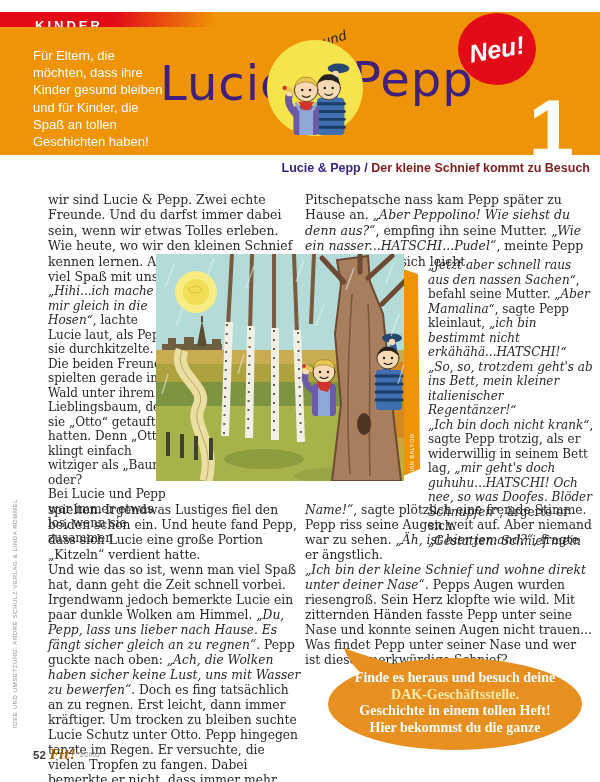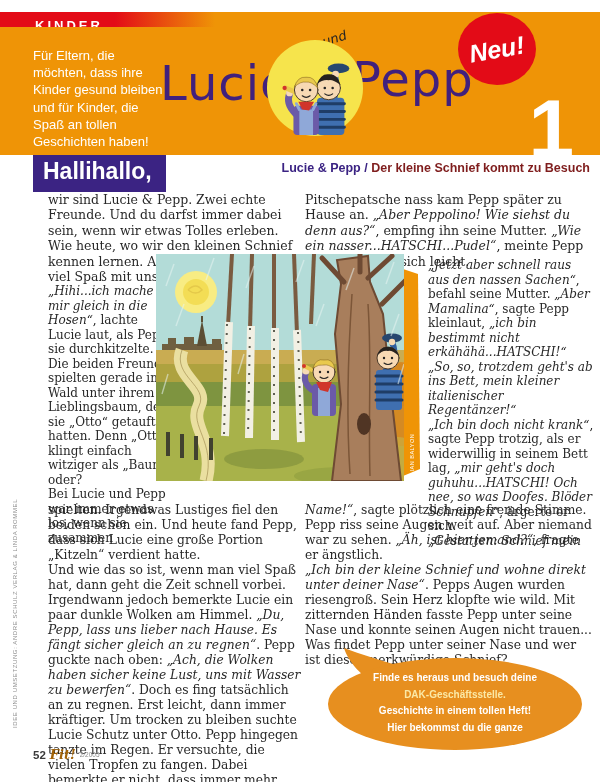--- a/index.html
+++ b/index.html
@@ -49,21 +49,21 @@
   
   .illu{position:absolute;left:154px;top:254px;width:266px;height:230px;}
   .credit-illu{position:absolute;left:409px;top:478px;transform:rotate(-90deg);
                transform-origin:0 0;color:#fff;font-size:5.5px;letter-spacing:.5px;white-space:nowrap;}
   .credit-left{position:absolute;left:12px;top:728px;transform:rotate(-90deg);transform-origin:0 0;
                color:#8d8d8d;font-size:6px;letter-spacing:.6px;white-space:nowrap;}
 
   
   .bubble{position:absolute;left:322px;top:644px;width:266px;height:112px;}
   .bubble-text{position:absolute;left:10px;top:26px;width:246px;text-align:center;color:#fff;
-               font-weight:bold;font-size:10px;line-height:16.5px;}
+               font-weight:bold;font-size:14px;line-height:16.5px;font-family:Liberation Serif, serif;}
   .bubble-text .hl{color:#FBE9A6;}
 
   
   .footer{position:absolute;left:33px;top:747px;display:flex;align-items:center;gap:4px;}
   .page-num{font-size:11.5px;font-weight:bold;color:#3a3a3a;}
   .mag-name{font-size:13px;font-weight:bold;font-style:italic;color:#a16207;
             font-family:"DejaVu Serif",serif;}
   .issue{font-size:6.5px;color:#8a8a8a;}
 </style>
 </head>
@@ -123,23 +123,20 @@
   </div>
 
   <div class="neu-badge">
     <span>Neu!</span>
   </div>
 
   <div class="kicker">
     <span class="series">Lucie &amp; Pepp / </span><span class="title">Der kleine Schnief kommt zu Besuch</span>
   </div>
 
-  <div class="greeting-box">
-    <span>Hallihallo,</span>
-  </div>
 
   <div class="copy lp1"><span>wir sind Lucie &amp; Pepp. Zwei echte Freunde. Und du darfst immer dabei sein, wenn wir etwas Tolles erleben. Wie heute, wo wir den kleinen Schnief kennen lernen. Also, sei dabei und hab viel Spaß mit uns!</span></div>
   <div class="copy lp2"><i>„Hihi...ich mache mir gleich in die Hosen“</i><span>, lachte Lucie laut, als Pepp sie durchkitzelte. Die beiden Freunde spielten gerade im Wald unter ihrem Lieblingsbaum, den sie „Otto“ getauft hatten. Denn „Otto“ klingt einfach witziger als „Baum“, oder?
 Bei Lucie und Pepp war immer etwas los, wenn sie zusammen</span></div>
   <div class="copy lp3"><span>spielten. Irgendwas Lustiges fiel den beiden schon ein. Und heute fand Pepp, dass sich Lucie eine große Portion „Kitzeln“ verdient hatte.
 Und wie das so ist, wenn man viel Spaß hat, dann geht die Zeit schnell vorbei. Irgendwann jedoch bemerkte Lucie ein paar dunkle Wolken am Himmel. </span><i>„Du, Pepp, lass uns lieber nach Hause. Es fängt sicher gleich an zu regnen“</i><span>. Pepp guckte nach oben: </span><i>„Ach, die Wolken haben sicher keine Lust, uns mit Wasser zu bewerfen“</i><span>. Doch es fing tatsächlich an zu regnen. Erst leicht, dann immer kräftiger. Um trocken zu bleiben suchte Lucie Schutz unter Otto. Pepp hingegen tanzte im Regen. Er versuchte, die vielen Tropfen zu fangen. Dabei bemerkte er nicht, dass immer mehr Regen auf sein T-Shirt fiel...</span></div>
   <div class="copy rp1"><span>Pitschepatsche nass kam Pepp später zu Hause an. </span><i>„Aber Peppolino! Wie siehst du denn aus?“</i><span>, empfing ihn seine Mutter. </span><i>„Wie ein nasser...HATSCHI...Pudel“</i><span>, meinte Pepp und schüttelte sich leicht.</span></div>
   <div class="copy rp2"><i>„Jetzt aber schnell raus aus den nassen Sachen“</i><span>, befahl seine Mutter. </span><i>„Aber Mamalina“</i><span>, sagte Pepp kleinlaut, </span><i>„ich bin bestimmt nicht erkähähä...HATSCHI!“
 „So, so, trotzdem geht's ab ins Bett, mein kleiner italienischer Regentänzer!“
 „Ich bin doch nicht krank“</i><span>, sagte Pepp trotzig, als er widerwillig in seinem Bett lag, </span><i>„mir geht's doch guhuhu...HATSCHI! Och nee, so was Doofes. Blöder Schnupfen“</i><span>, ärgerte er sich.

